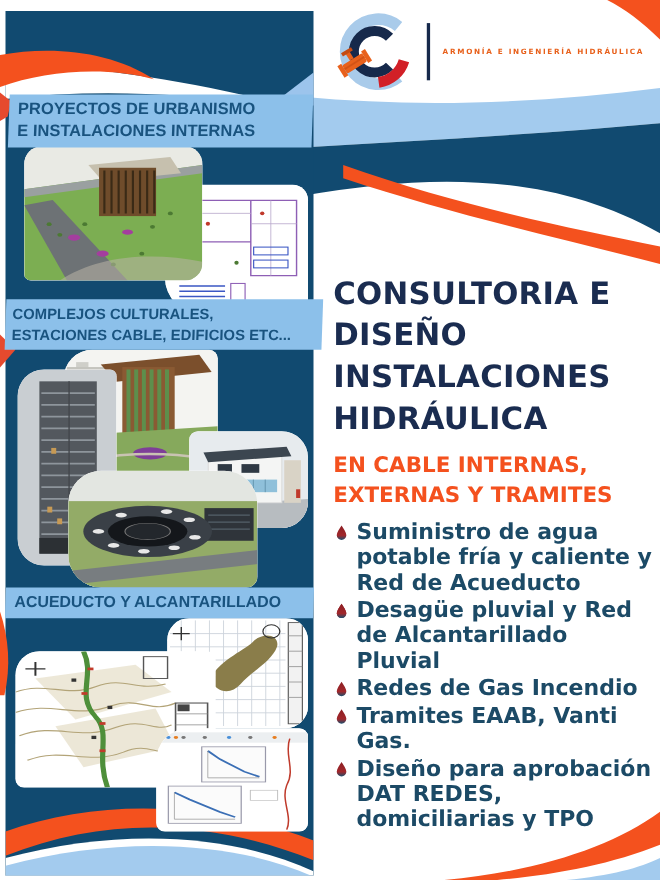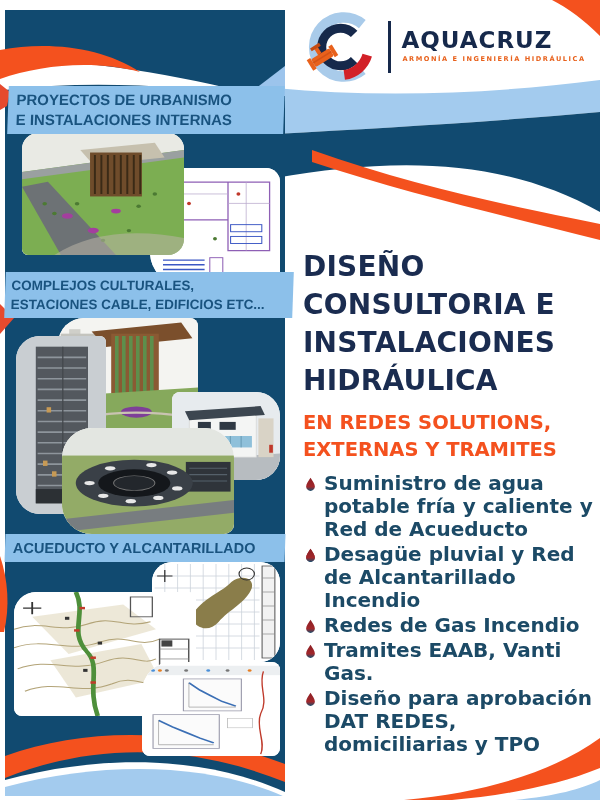--- a/index.html
+++ b/index.html
@@ -284,46 +284,45 @@
         <rect x="-14" y="-5" width="26" height="11" rx="2" fill="#E8611C"></rect>
         <rect x="-19" y="-7" width="5" height="15" fill="#E8611C"></rect>
         <rect x="12" y="-7" width="5" height="15" fill="#E8611C"></rect>
         <rect x="-4" y="-14" width="5" height="9" fill="#E8611C"></rect>
         <rect x="-8" y="-17" width="13" height="4" fill="#C44A12"></rect>
         <rect x="-14" y="-1" width="26" height="2" fill="#C44A12" opacity="0.6"></rect>
       </g>
     </svg>
     <div id="logo-divider"></div>
     <div>
-      <div id="brand-name">AQUACRUZ</div>
       <div id="brand-tagline">ARMONÍA E INGENIERÍA HIDRÁULICA</div>
     </div>
   </div>
 
   <div id="headline" class="abs">
+    <div class="hl">CONSULTORIA E</div>
     <div class="hl">DISEÑO</div>
-    <div class="hl">CONSULTORIA E</div>
     <div class="hl">INSTALACIONES</div>
     <div class="hl">HIDRÁULICA</div>
     <div id="subtitle">
-      <div class="sl">EN REDES SOLUTIONS,</div>
+      <div class="sl">EN CABLE INTERNAS,</div>
       <div class="sl">EXTERNAS Y TRAMITES</div>
     </div>
   </div>
 
   <ul id="services" class="abs">
     <li><svg class="drop" viewBox="0 0 24 24">
           <path fill="url(#dropg)" d="M12,2 C9,7 5,12 5,16 a7,7 0 0 0 14,0 C19,12 15,7 12,2 Z"></path>
         </svg><span>Suministro de agua potable fría y caliente y Red de Acueducto</span></li>
     <li><svg class="drop" viewBox="0 0 24 24">
           <path fill="url(#dropg)" d="M12,2 C9,7 5,12 5,16 a7,7 0 0 0 14,0 C19,12 15,7 12,2 Z"></path>
         </svg></li>
     <li><svg class="drop" viewBox="0 0 24 24">
           <path fill="url(#dropg)" d="M12,2 C9,7 5,12 5,16 a7,7 0 0 0 14,0 C19,12 15,7 12,2 Z"></path>
-        </svg><span>Desagüe pluvial y Red de Alcantarillado Incendio</span></li>
+        </svg><span>Desagüe pluvial y Red de Alcantarillado Pluvial</span></li>
     <li><svg class="drop" viewBox="0 0 24 24">
           <path fill="url(#dropg)" d="M12,2 C9,7 5,12 5,16 a7,7 0 0 0 14,0 C19,12 15,7 12,2 Z"></path>
         </svg><span>Redes de Gas Incendio</span></li>
     <li><svg class="drop" viewBox="0 0 24 24">
           <path fill="url(#dropg)" d="M12,2 C9,7 5,12 5,16 a7,7 0 0 0 14,0 C19,12 15,7 12,2 Z"></path>
         </svg><span>Tramites EAAB, Vanti Gas.</span></li>
     <li><svg class="drop" viewBox="0 0 24 24">
           <path fill="url(#dropg)" d="M12,2 C9,7 5,12 5,16 a7,7 0 0 0 14,0 C19,12 15,7 12,2 Z"></path>
         </svg><span>Diseño para aprobación DAT REDES, domiciliarias y TPO</span></li>
   </ul>

